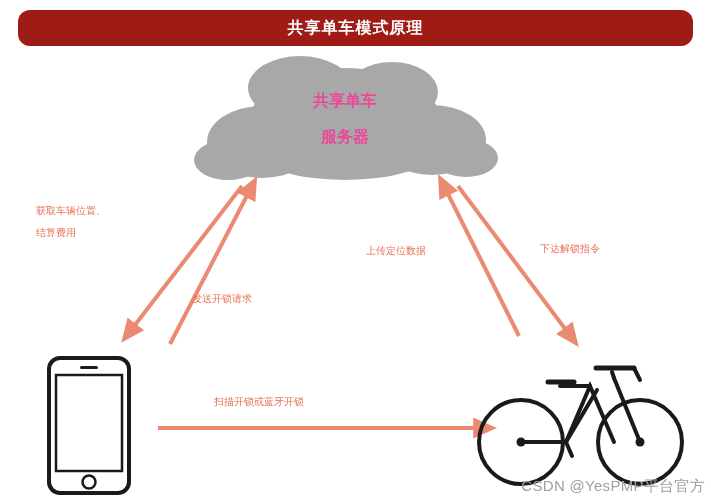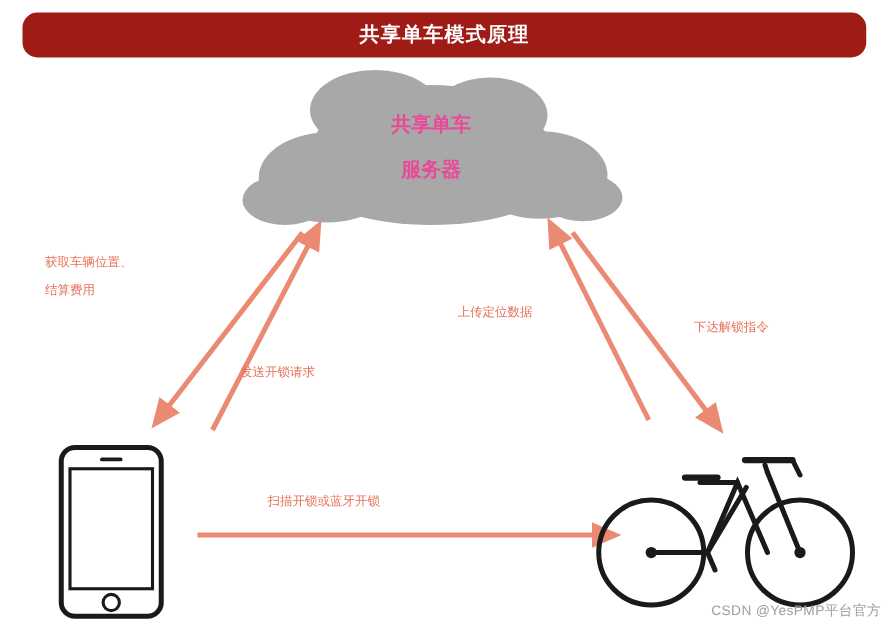--- a/index.html
+++ b/index.html
@@ -55,28 +55,28 @@
   .edge-label {
     position: absolute;
     color: #e8715a;
     font-size: 10px;
     line-height: 22px;
     white-space: pre-line;
   }
   .lbl-fetch   { left: 36px;  top: 200px; }
   .lbl-unlock-req { left: 192px; top: 288px; }
   .lbl-upload  { left: 366px; top: 240px; }
-  .lbl-command { left: 555px; top: 238px; margin-top: 14px; }
+  .lbl-command { left: 540px; top: 238px; }
   .lbl-scan    { left: 214px; top: 391px; }
   .watermark {
     position: absolute;
     right: 6px;
     bottom: 4px;
     color: #9aa0a6;
-    font-size: 11px;
+    font-size: 15px;
     letter-spacing: 0.3px;
   }
 </style>
 </head>
 <body>
 
 <div class="title-bar">
   <span>共享单车模式原理</span>
 </div>
 

